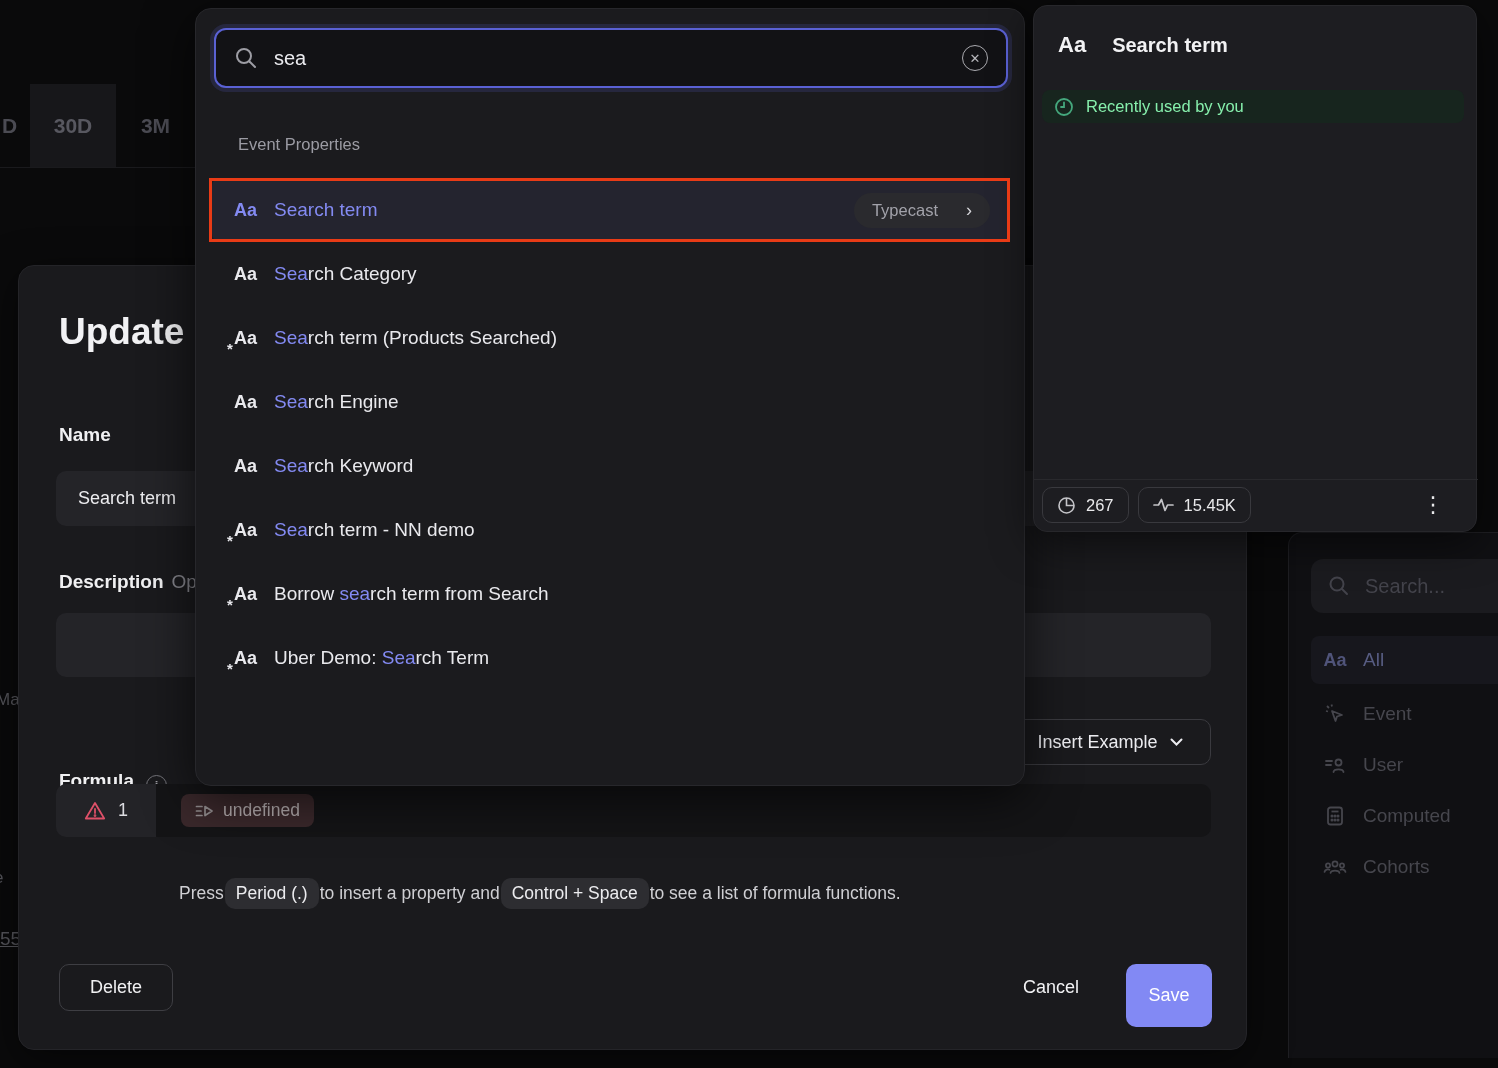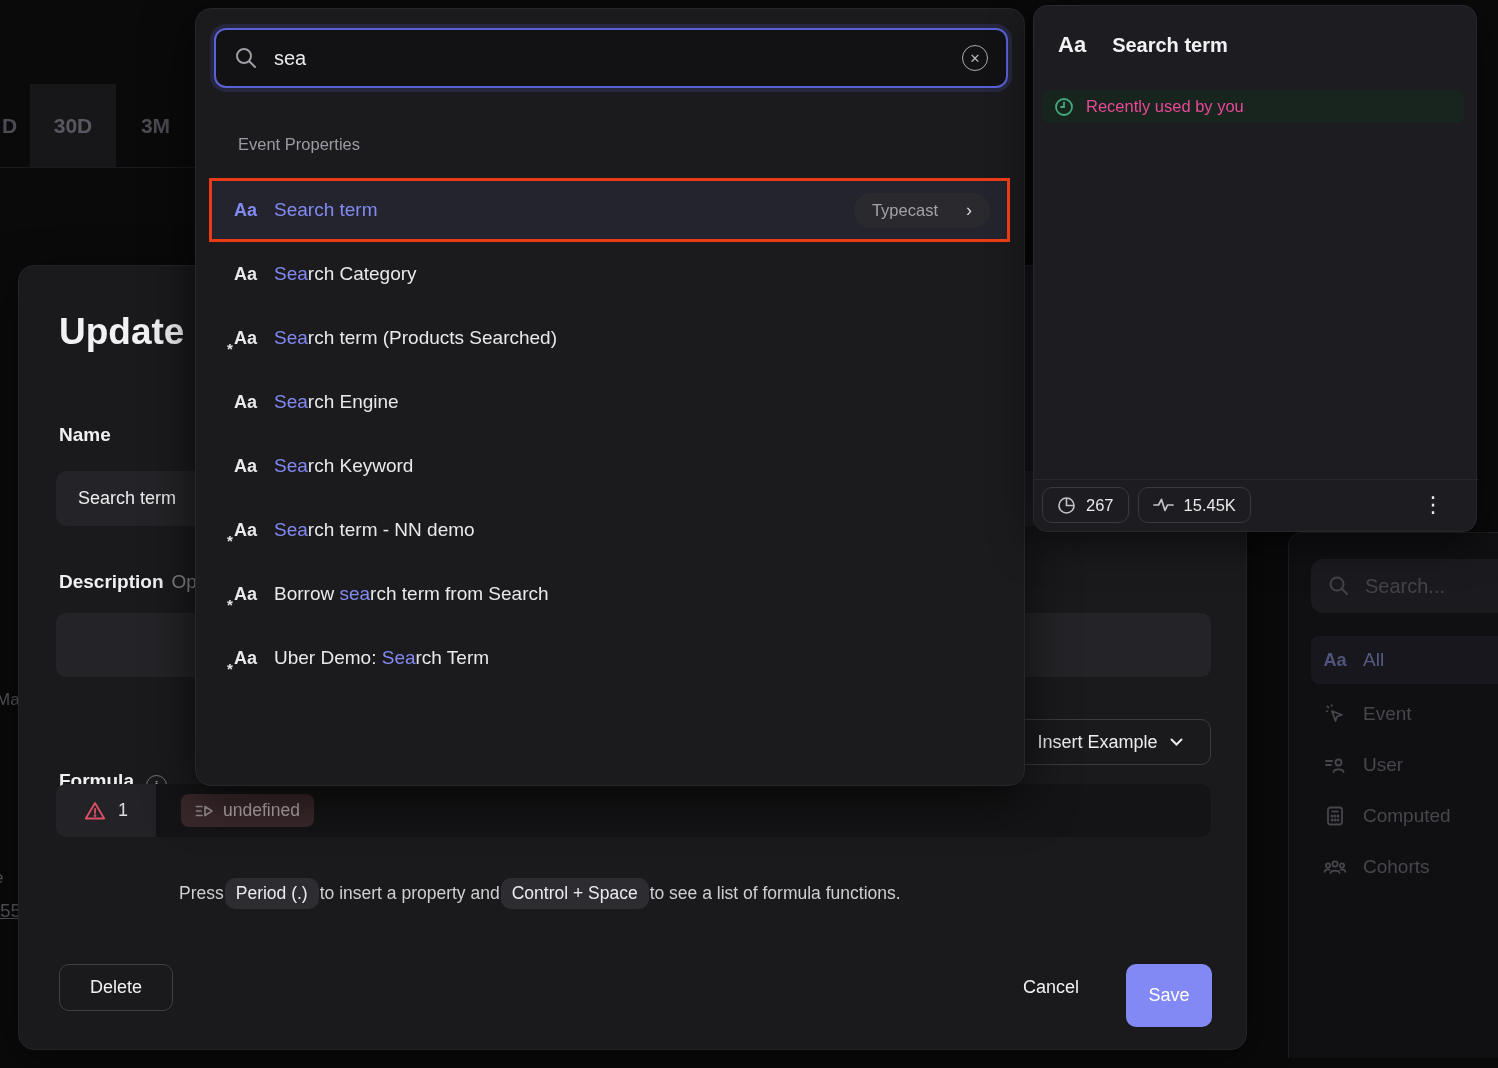--- a/index.html
+++ b/index.html
@@ -86,42 +86,42 @@
   .badge .chev { color:#d6d6da; font-size:18px; line-height:1; }
   .annotation { left:13px; top:169px; width:801px; height:64px; border:3px solid #e93b16; pointer-events:none; z-index:5; }
 
   
   .details { left:1033px; top:5px; width:444px; height:527px; background:#1d1d21;
     border:1px solid #27272b; border-radius:14px; box-shadow:0 10px 40px rgba(0,0,0,.55); }
   .details-header { left:24px; top:26px; display:flex; align-items:center; gap:26px; }
   .details-header .aa { font-weight:700; font-size:22px; color:#f2f2f4; }
   .details-header .title { font-weight:700; font-size:20px; color:#f2f2f4; }
   .recent-banner { left:8px; top:84px; width:422px; height:33px; background:#17251e; border-radius:8px;
-    display:flex; align-items:center; gap:12px; padding-left:12px; color:#ec4899; font-size:16.5px; }
+    display:flex; align-items:center; gap:12px; padding-left:12px; color:#86efac; font-size:16.5px; }
   .details-divider { left:0; top:473px; width:444px; height:1px; background:#29292d; }
   .stats { left:8px; top:481px; width:428px; display:flex; align-items:center; gap:9px; }
   .stat-pill { display:flex; align-items:center; gap:10px; border:1.5px solid #39393e; border-radius:10px;
     height:36px; padding:0 14px; font-size:16.5px; color:#e9e9eb; }
   .kebab { margin-left:auto; margin-right:26px; color:#e9e9eb; font-size:22px; letter-spacing:0; cursor:pointer; line-height:1; }
 
   svg { display:block; }
 </style>
 </head>
 <body>
 
 <div id="screen">
 
   <div class="abs timebar">
     <div class="cell cell-frag">D</div>
     <div class="cell cell-30d">30D</div>
     <div class="cell cell-3m">3M</div>
   </div>
   <div class="abs bg-frag" style="left:-4px; top:690px;">May</div>
   <div class="abs bg-frag" style="left:-6px; top:868px;">e</div>
-  <div class="abs bg-frag" style="left:0; top:900px; font-size:19px;text-decoration:underline;">55</div>
+  <div class="abs bg-frag" style="left:0; top:928px; font-size:19px;text-decoration:underline;">55</div>
 
   <div class="abs sidebar">
     <div class="abs sb-search">
       <span class="sb-ic">
         <svg width="22" height="22" viewBox="0 0 22 22">
             <circle cx="9" cy="9" r="6.5" fill="none" stroke="#43434b" stroke-width="2"></circle>
             <line x1="14" y1="14" x2="19" y2="19" stroke="#43434b" stroke-width="2" stroke-linecap="round"></line>
           </svg>
       </span>
       <span>Search...</span>

